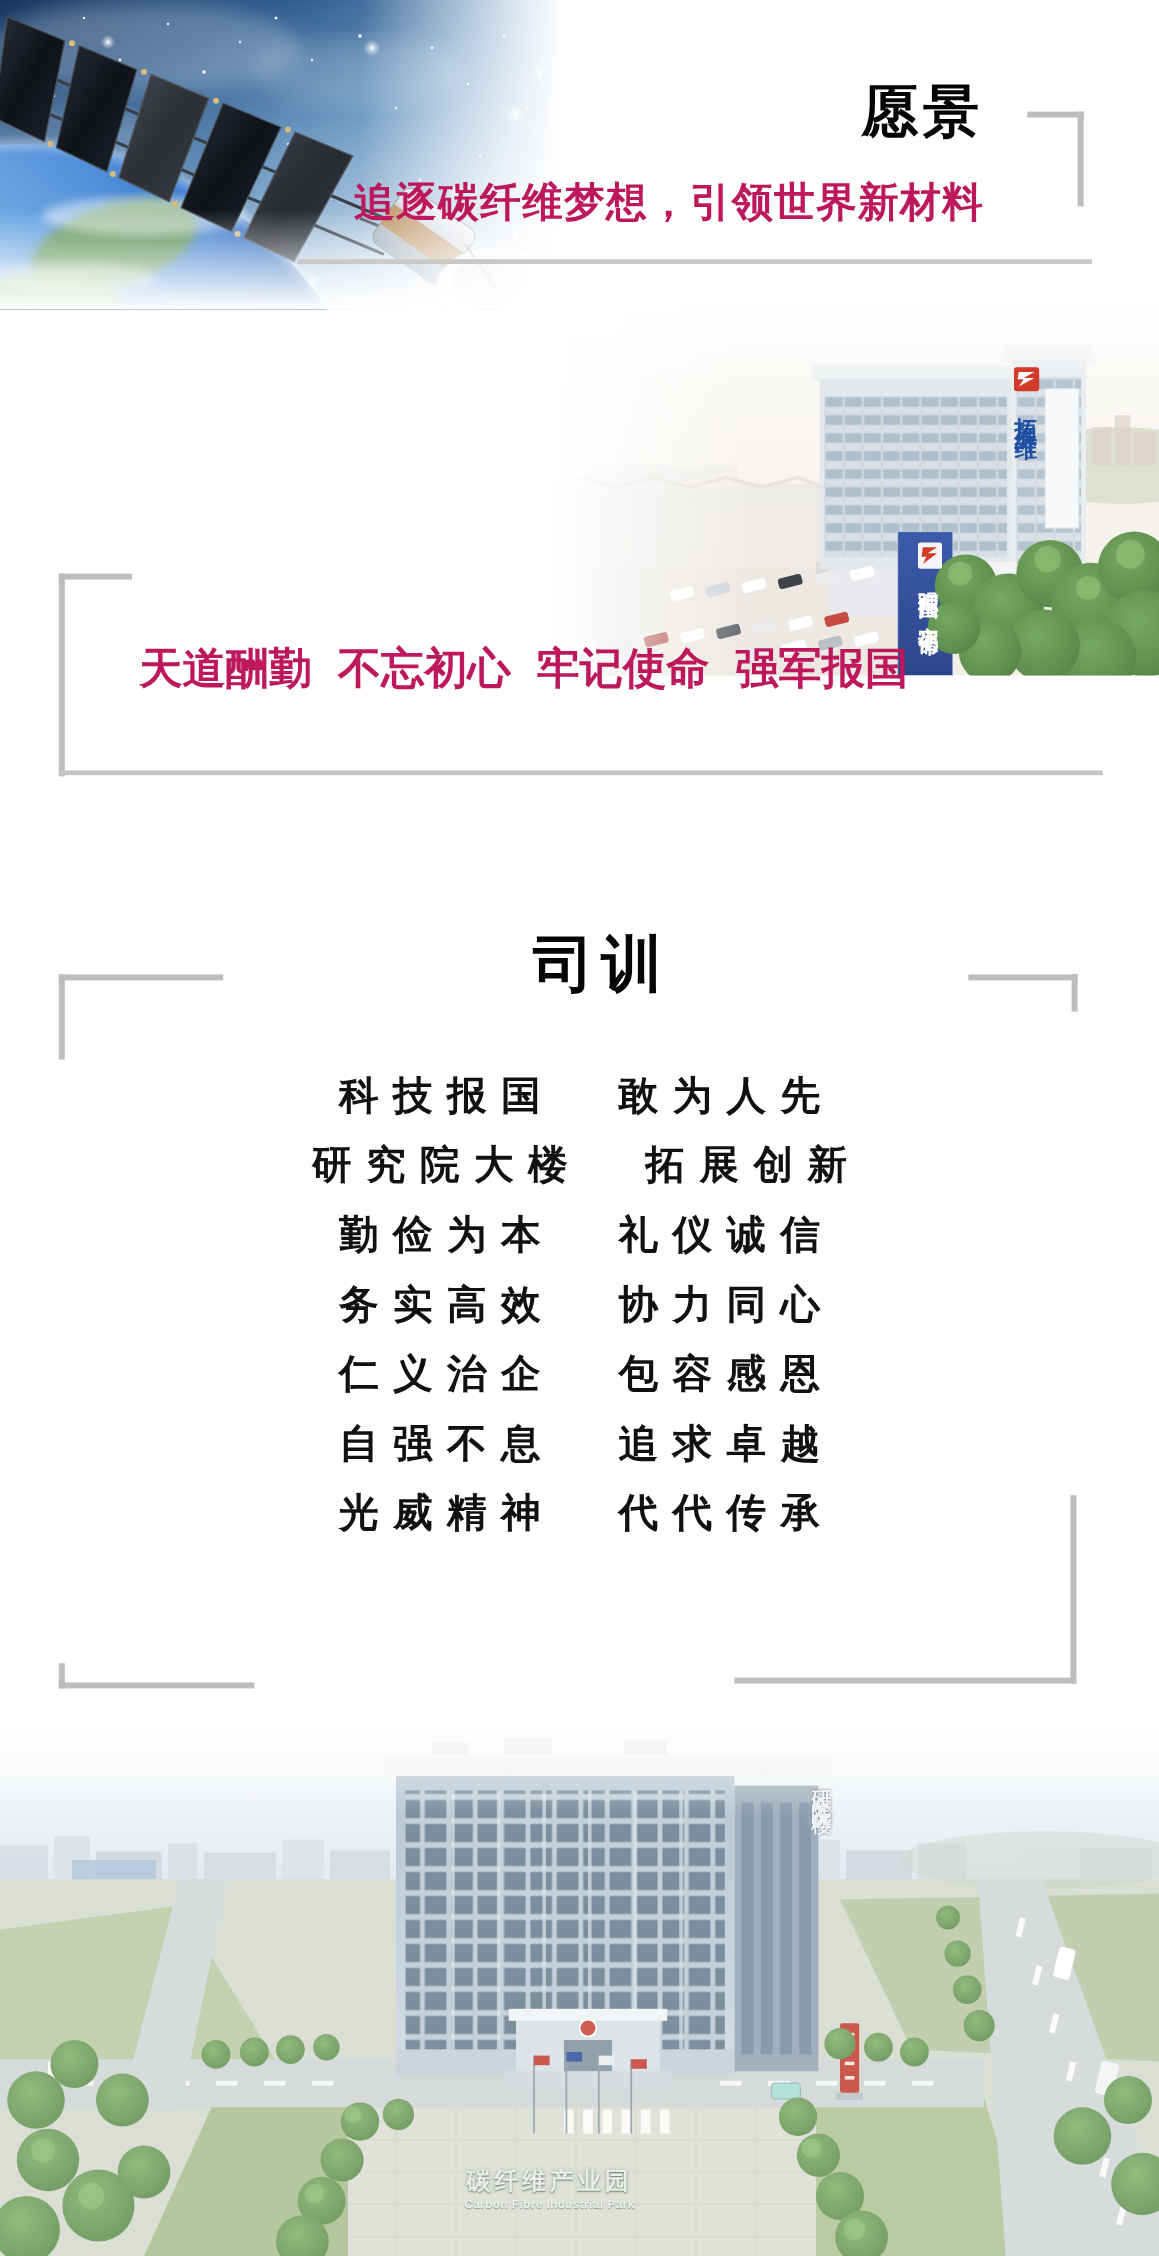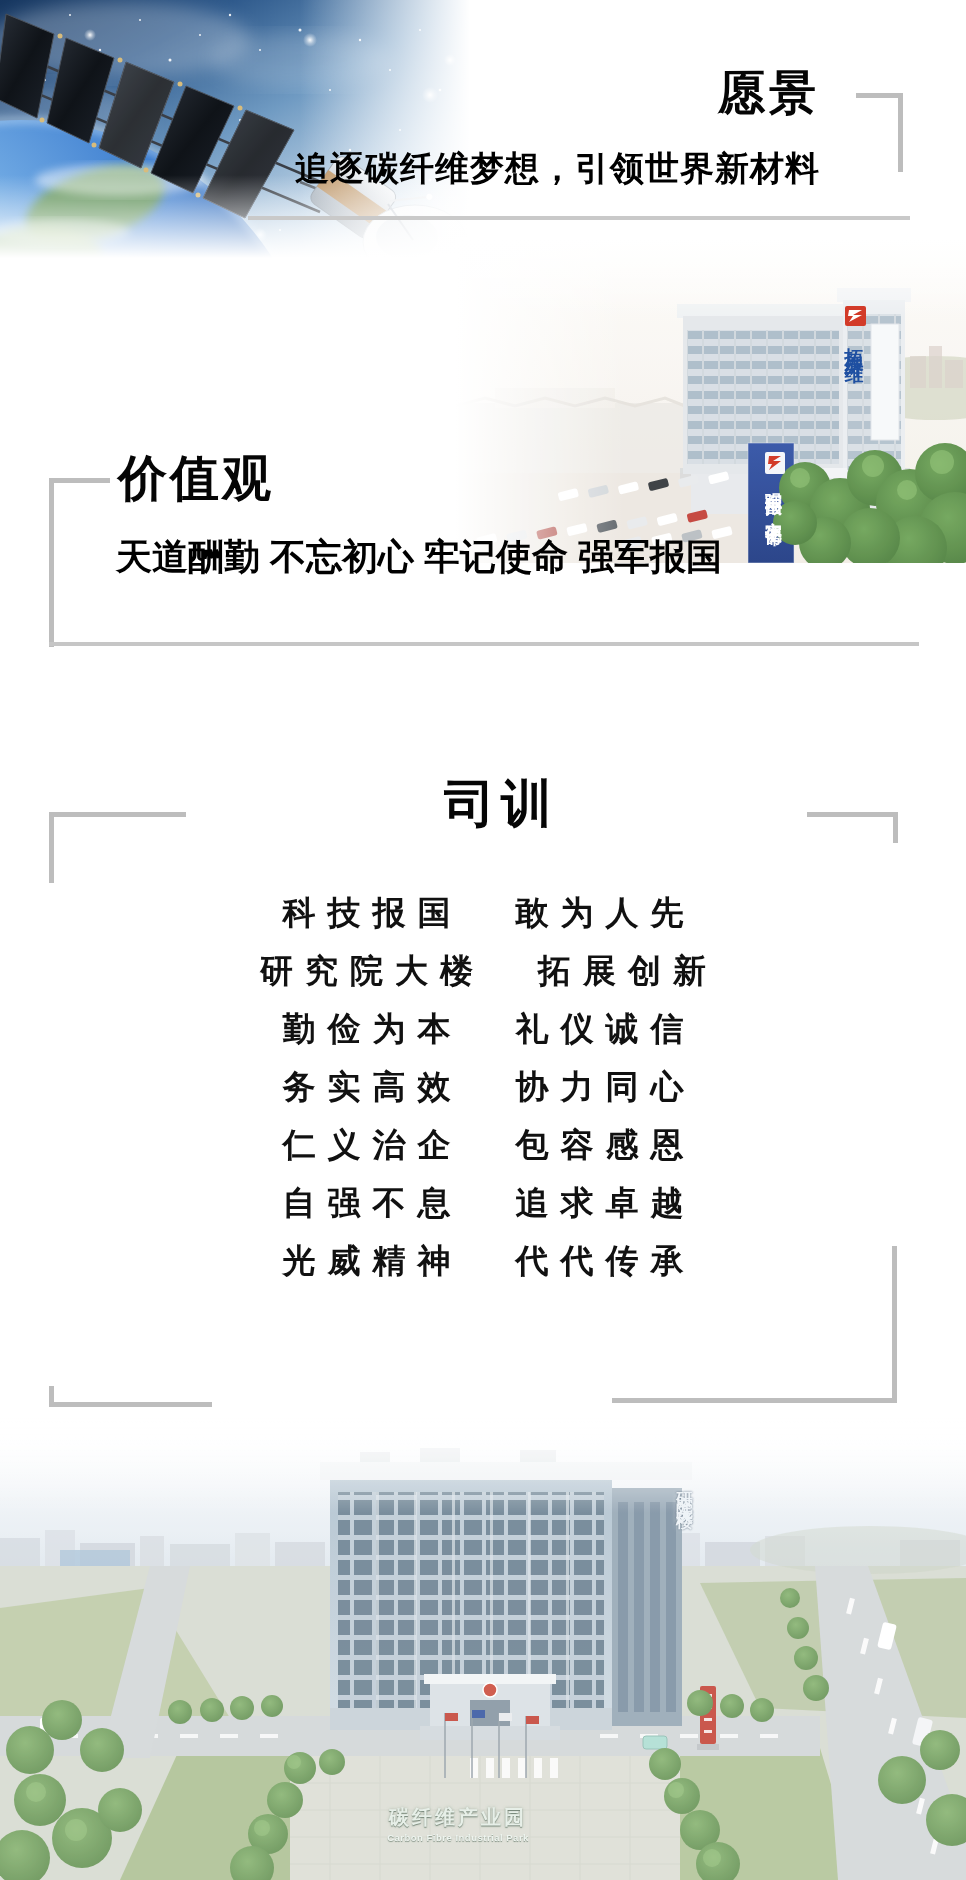--- a/index.html
+++ b/index.html
@@ -1,20 +1,20 @@
 <!DOCTYPE html>
 <html><head>
 <meta charset="utf-8">
 <style>
   html,body{margin:0;padding:0;background:#ffffff;}
   #page{position:relative;width:966px;height:1880px;background:#ffffff;overflow:hidden;
         font-family:"Liberation Sans",sans-serif;color:#0a0a0a;}
   .abs{position:absolute;}
   .h-sans{font-family:"Liberation Sans",sans-serif;font-weight:700;color:#050505;}
-  .t-serif{font-family:Liberation Sans, sans-serif;font-weight:700;color:#000000;}
+  .t-serif{font-family:Liberation Mono, monospace;font-weight:700;color:#be185d;}
   .bk{position:absolute;border:0 solid #bdbdbd;}
   .line{position:absolute;background:#c9c9c9;height:4px;}
   .vtext{writing-mode:vertical-rl;text-orientation:upright;}
   
   #vision-title{top:62px;right:146px;font-size:47px;letter-spacing:4px;margin-left:39px;}
   #vision-sub{top:146px;right:146px;font-size:34px;letter-spacing:1px;white-space:nowrap;}
   #vision-bracket{left:856px;top:93px;width:42px;height:74px;border-top-width:5px;border-right-width:5px;}
   #vision-line{left:248px;top:216px;width:662px;}
   
   #values-title{left:118px;top:446px;font-size:49px;letter-spacing:3px;}
@@ -314,21 +314,20 @@
   </div>
   <div class="abs vtext" id="hq-sign">拓展纤维</div>
   <div class="abs" id="hq-banner-logo">
     <svg width="20" height="22" viewBox="0 0 20 22">
         <path d="M4 4h12l-8 5h8L4 18l3-6H3z" fill="#d23b29"></path>
       </svg>
   </div>
   <div class="abs vtext" id="hq-banner-text">强军报国 牢记使命</div>
 
   <div class="bk" id="values-bracket"></div>
-  <div class="abs h-sans" id="values-title">价值观</div>
   <div class="abs t-serif" id="values-sub">天道酬勤 不忘初心 牢记使命 强军报国</div>
   <div class="line" id="values-line"></div>
 
   <div class="abs h-sans" id="motto-title">司训</div>
   <div class="bk" id="motto-bk-tl"></div>
   <div class="bk" id="motto-bk-tr"></div>
   <div class="bk" id="motto-bk-br"></div>
   <div class="bk" id="motto-bk-bl"></div>
 
   <div class="abs" id="motto-grid">

